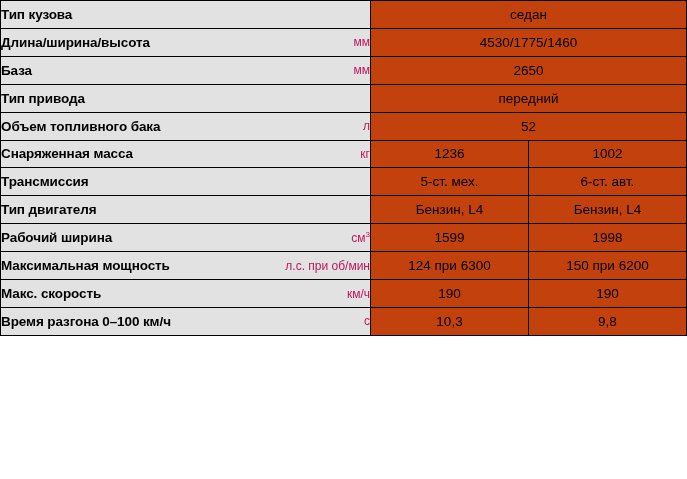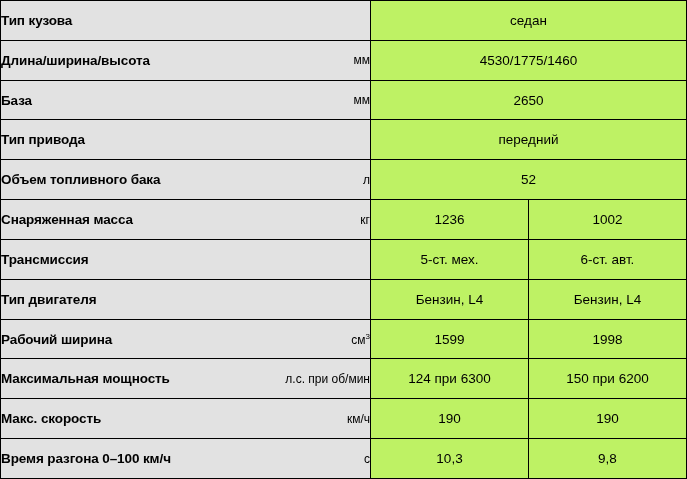--- a/index.html
+++ b/index.html
@@ -11,21 +11,21 @@
     width: 687px;
     height: 479px;
     font-family: "Liberation Sans", sans-serif;
     color: #000000;
     overflow: hidden;
   }
   #spec-table {
     border-collapse: collapse;
     table-layout: fixed;
     width: 687px;
-    height: 479px;
+    height: 336px;
     border: 1px solid #000;
   }
   #spec-table td {
     border: 1px solid #000;
     padding: 0;
     vertical-align: middle;
   }
   .label-cell {
     background: #e2e2e2;
     padding: 0 6px 0 7px;
@@ -39,28 +39,28 @@
   }
   .label-text {
     font-weight: bold;
     font-size: 13.5px;
     letter-spacing: -0.1px;
   }
   .unit-text {
     font-size: 12px;
     font-weight: normal;
     padding-left: 10px;
-    color: #000000;
+    color: #be185d;
   }
   .unit-text sup {
     font-size: 8px;
     vertical-align: super;
   }
   .value-cell {
-    background: #bef264;
+    background: #c2410c;
     text-align: center;
     font-size: 13.5px;
     font-weight: normal;
   }
   .col-label { width: 370px; }
   .col-val   { width: 158px; }
 </style>
 </head>
 <body>
 

